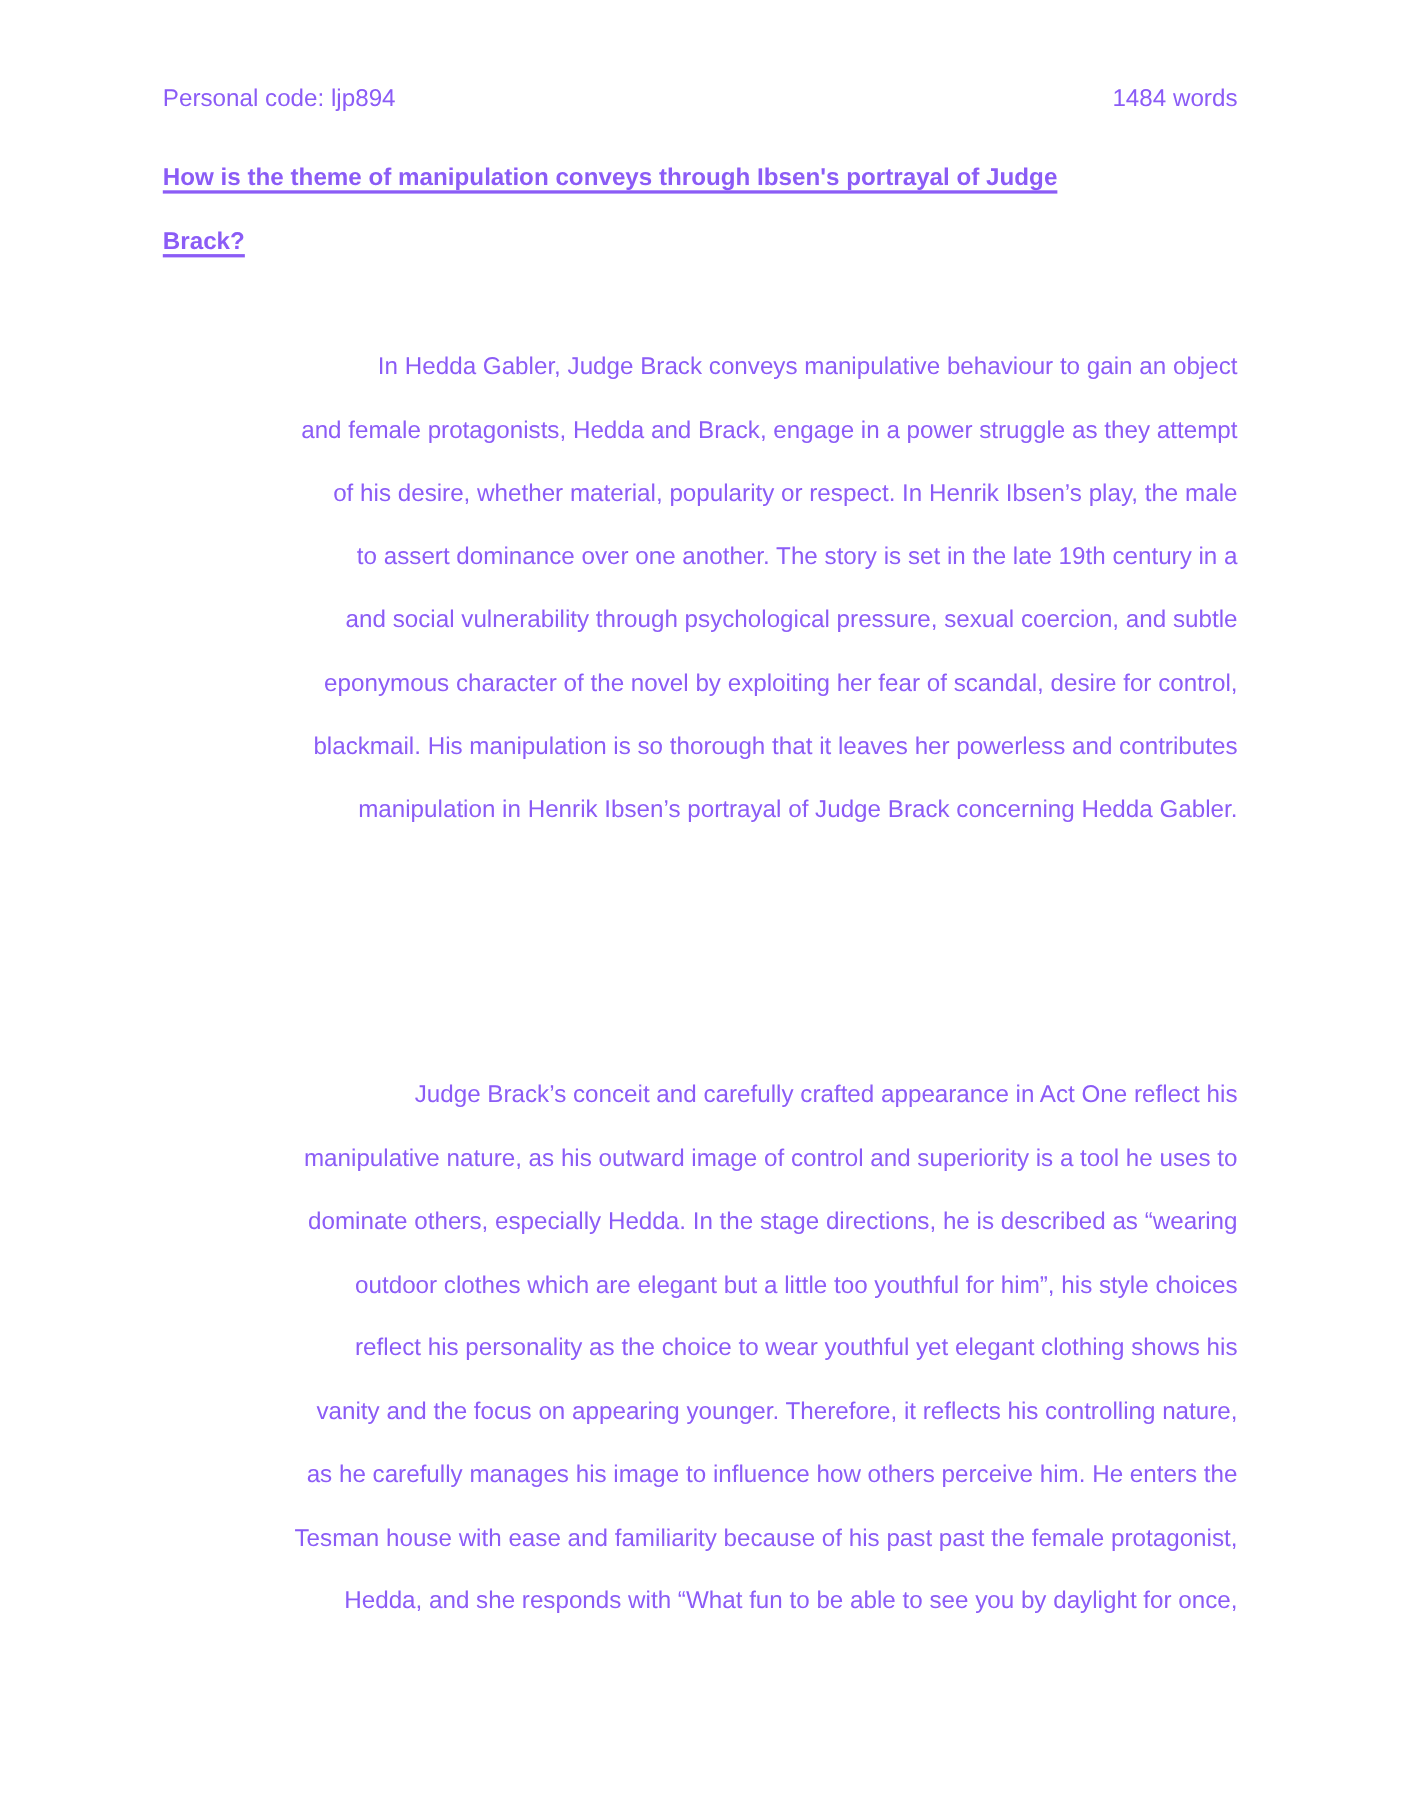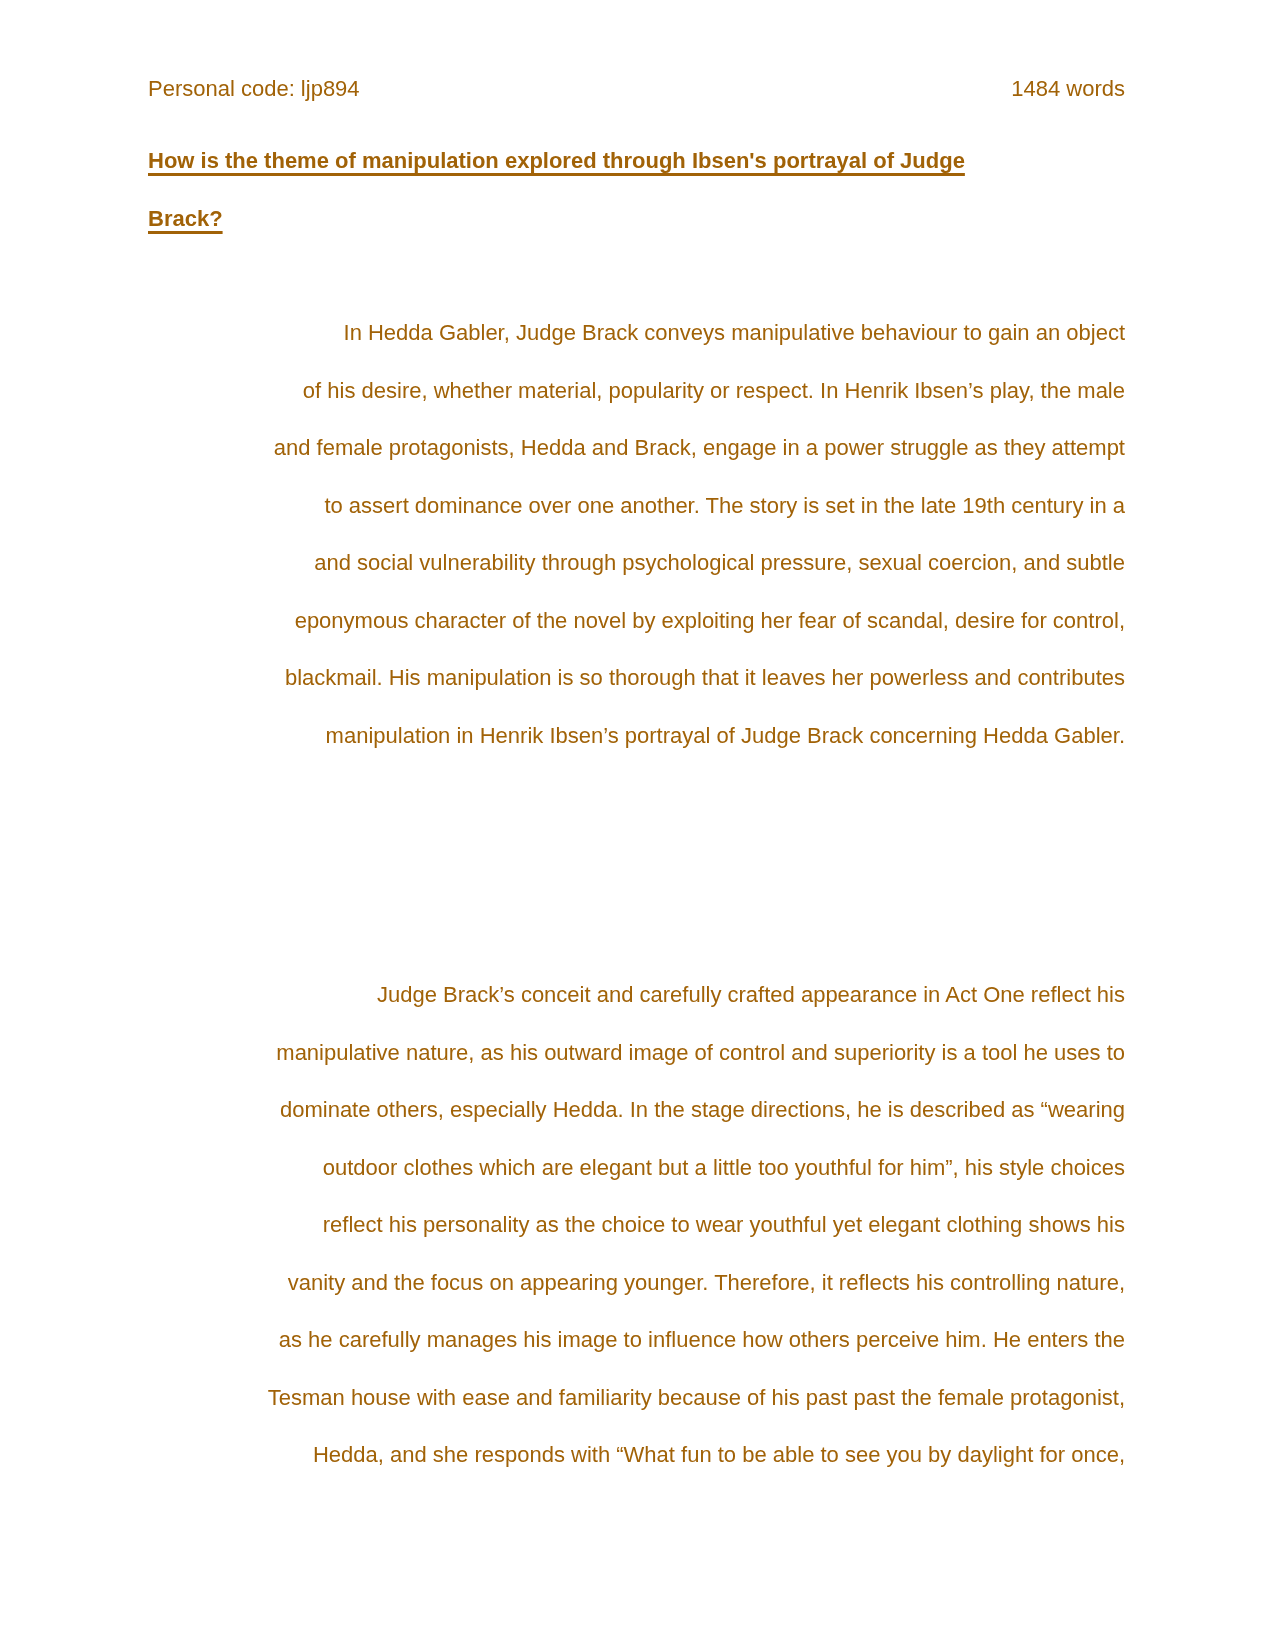--- a/index.html
+++ b/index.html
@@ -5,21 +5,21 @@
   html, body {
     margin: 0;
     padding: 0;
     background: #ffffff;
   }
   .page {
     position: relative;
     width: 1275px;
     height: 1650px;
     background: #ffffff;
-    color: #a16207;
+    color: #8b5cf6;
     font-family: "Liberation Sans", "DejaVu Sans", sans-serif;
     font-size: 22px;
     overflow: hidden;
   }
   .header {
     position: absolute;
     top: 74px;
     left: 148px;
     right: 150px;
     display: flex;
@@ -72,29 +72,29 @@
 <body>
 
 <div class="page">
 
   <div class="header">
     <span>Personal code: ljp894</span>
     <span>1484 words</span>
   </div>
 
   <h1 class="title">
-    <span class="line">How is the theme of manipulation explored through Ibsen's portrayal of Judge</span>
+    <span class="line">How is the theme of manipulation conveys through Ibsen's portrayal of Judge</span>
     <span class="line">Brack?</span>
   </h1>
 
   <div class="body-text">
       <div class="paragraph">
         <div class="line indent">In Hedda Gabler, Judge Brack conveys manipulative behaviour to gain an object</div>
+        <div class="line">and female protagonists, Hedda and Brack, engage in a power struggle as they attempt</div>
         <div class="line">of his desire, whether material, popularity or respect. In Henrik Ibsen’s play, the male</div>
-        <div class="line">and female protagonists, Hedda and Brack, engage in a power struggle as they attempt</div>
         <div class="line">to assert dominance over one another. The story is set in the late 19th century in a</div>
         <div class="line">and social vulnerability through psychological pressure, sexual coercion, and subtle</div>
         <div class="line">eponymous character of the novel by exploiting her fear of scandal, desire for control,</div>
         <div class="line">blackmail. His manipulation is so thorough that it leaves her powerless and contributes</div>
         <div class="line">manipulation in Henrik Ibsen’s portrayal of Judge Brack concerning Hedda Gabler.</div>
       </div>
       <div class="paragraph">
         <div class="line indent">Judge Brack’s conceit and carefully crafted appearance in Act One reflect his</div>
         <div class="line">manipulative nature, as his outward image of control and superiority is a tool he uses to</div>
         <div class="line">dominate others, especially Hedda. In the stage directions, he is described as “wearing</div>

